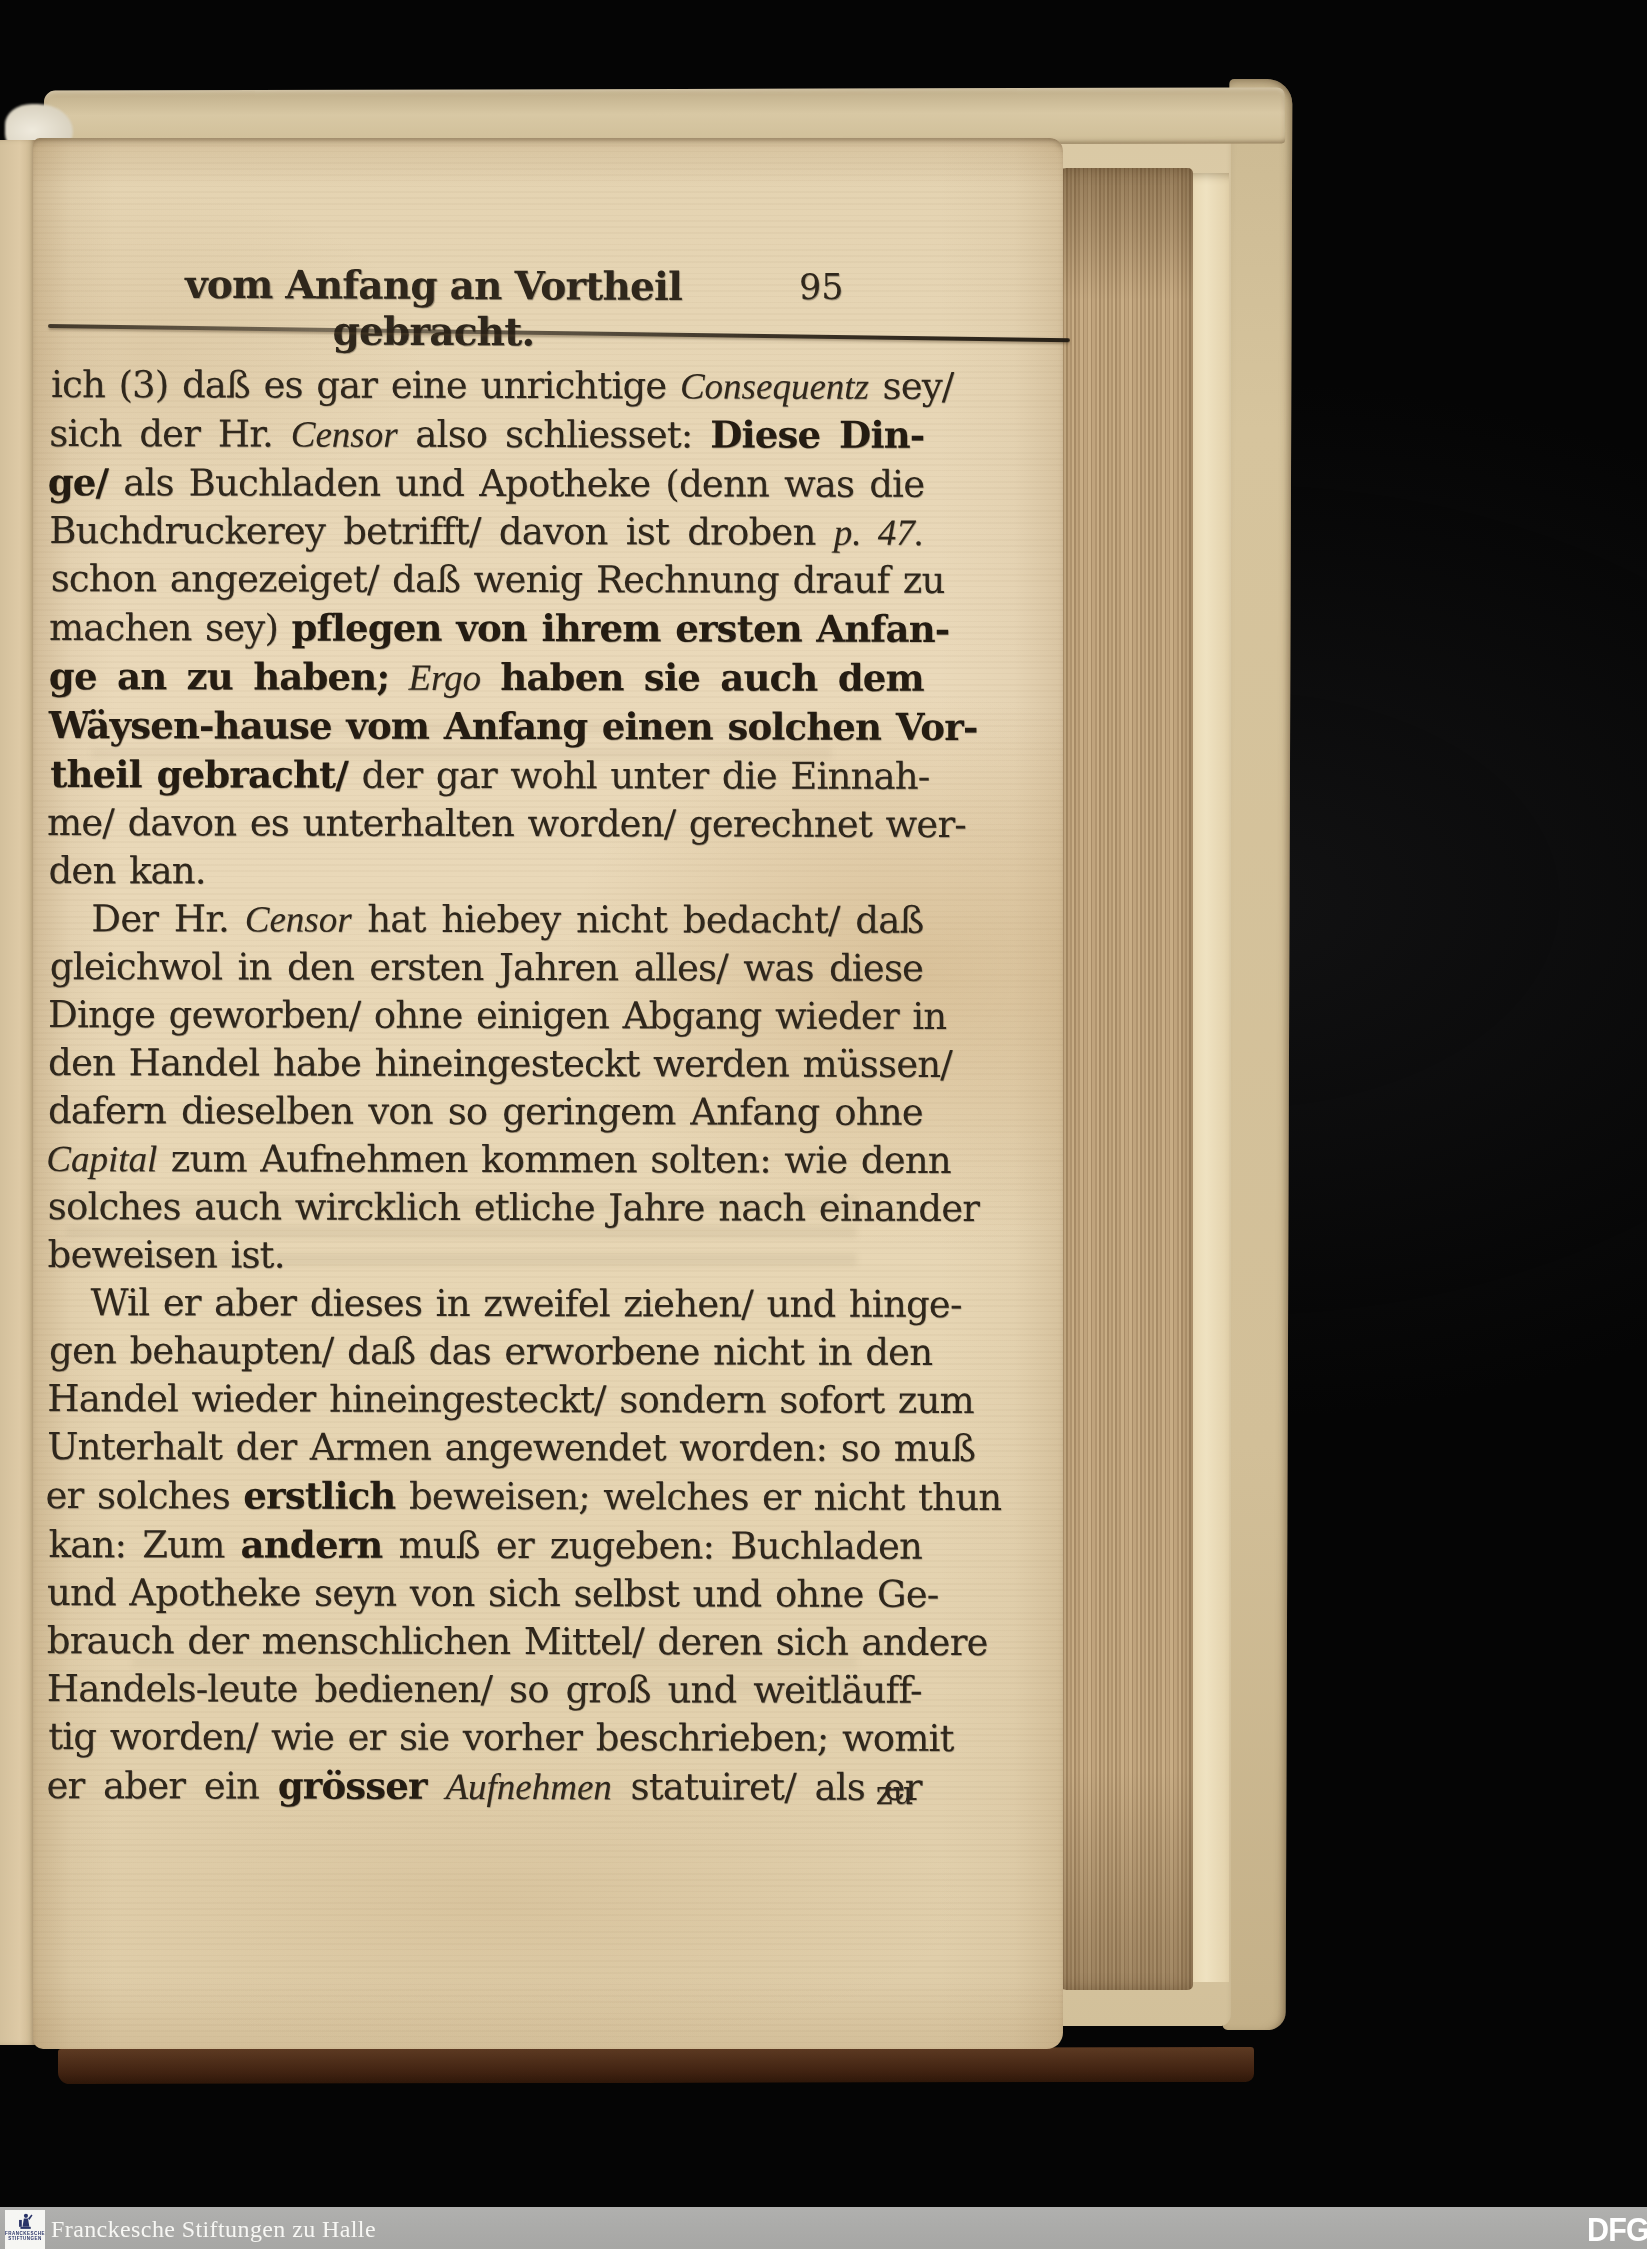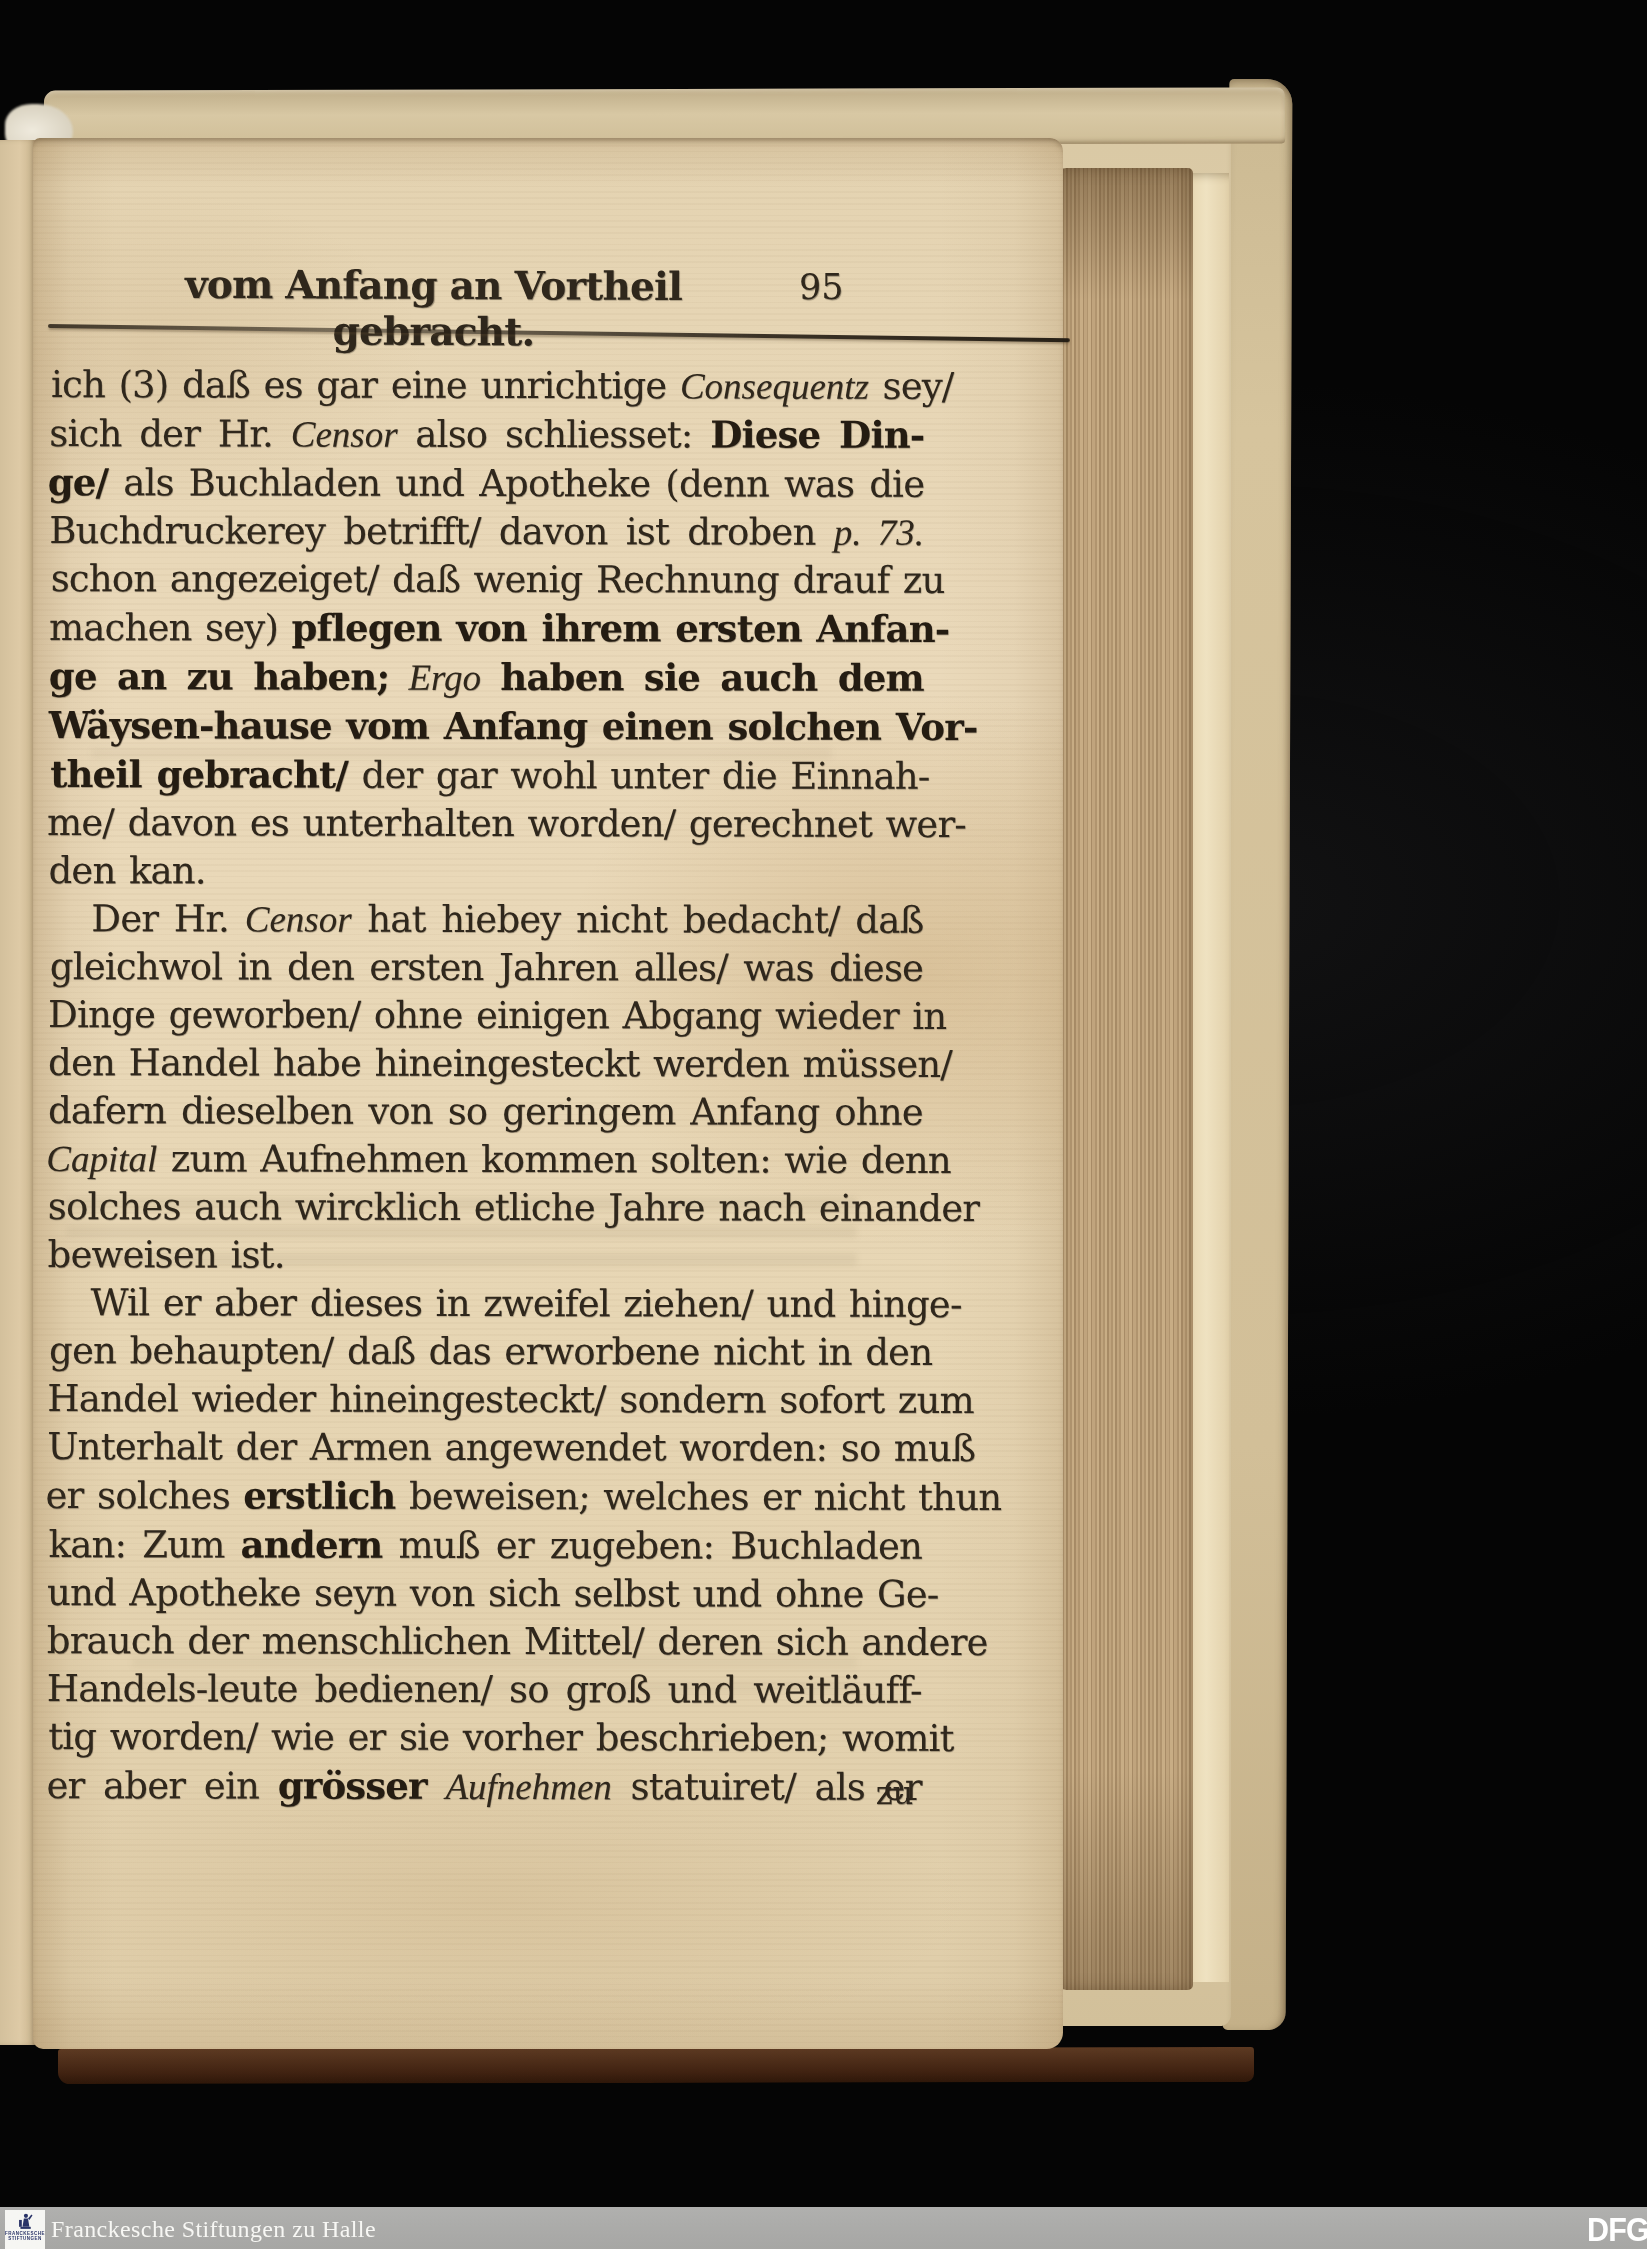--- a/index.html
+++ b/index.html
@@ -167,21 +167,21 @@
     <div class="page-header">
       <div class="running-title">vom Anfang an Vortheil gebracht.</div>
       <div class="page-number">95</div>
     </div>
     <div class="header-rule"></div>
 
     <div class="page-text" id="page-text">
         <div class="tline"><span class="s-r">ich (3) daß es gar eine unrichtige </span><span class="s-a">Consequentz</span><span class="s-r"> sey/</span></div>
         <div class="tline"><span class="s-r">sich der Hr. </span><span class="s-a">Censor</span><span class="s-r"> also schliesset: </span><span class="s-b">Diese Din-</span></div>
         <div class="tline"><span class="s-b">ge/</span><span class="s-r"> als Buchladen und Apotheke (denn was die</span></div>
-        <div class="tline"><span class="s-r">Buchdruckerey betrifft/ davon ist droben </span><span class="s-a">p. 73.</span></div>
+        <div class="tline"><span class="s-r">Buchdruckerey betrifft/ davon ist droben </span><span class="s-a">p. 47.</span></div>
         <div class="tline"><span class="s-r">schon angezeiget/ daß wenig Rechnung drauf zu</span></div>
         <div class="tline"><span class="s-r">machen sey) </span><span class="s-b">pflegen von ihrem ersten Anfan-</span></div>
         <div class="tline"><span class="s-b">ge an zu haben;</span><span class="s-r"> </span><span class="s-a">Ergo</span><span class="s-r"> </span><span class="s-b">haben sie auch dem</span></div>
         <div class="tline"><span class="s-b">Wäysen-hause vom Anfang einen solchen Vor-</span></div>
         <div class="tline"><span class="s-b">theil gebracht/</span><span class="s-r"> der gar wohl unter die Einnah-</span></div>
         <div class="tline"><span class="s-r">me/ davon es unterhalten worden/ gerechnet wer-</span></div>
         <div class="tline end"><span class="s-r">den kan.</span></div>
         <div class="tline ind"><span class="s-r">Der Hr. </span><span class="s-a">Censor</span><span class="s-r"> hat hiebey nicht bedacht/ daß</span></div>
         <div class="tline"><span class="s-r">gleichwol in den ersten Jahren alles/ was diese</span></div>
         <div class="tline"><span class="s-r">Dinge geworben/ ohne einigen Abgang wieder in</span></div>

